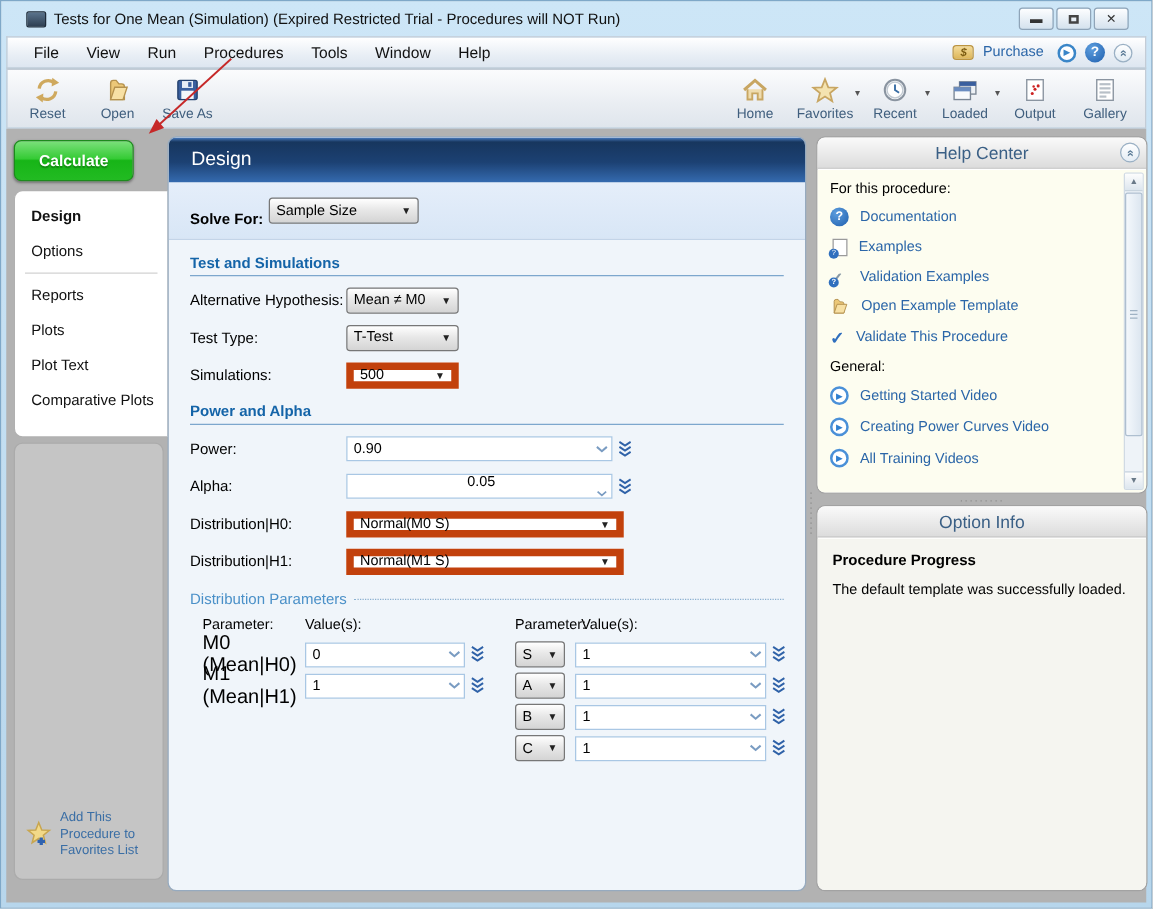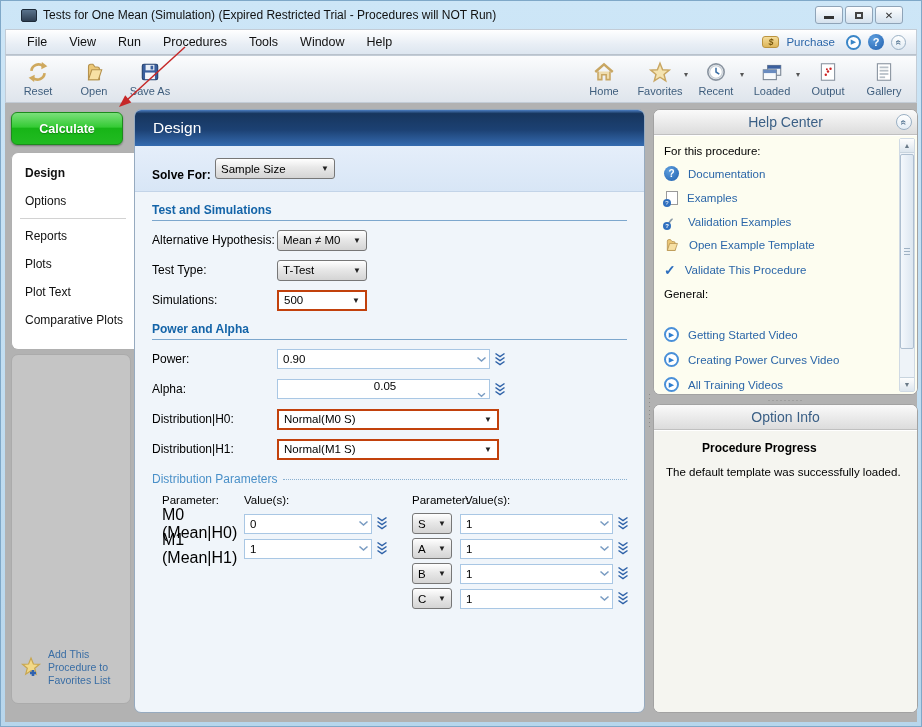--- a/index.html
+++ b/index.html
@@ -30,21 +30,21 @@
   .tool-group { display:flex; gap:4px; }
   .tool-group.right { margin-left:auto; }
   .tool-btn { width:52px; display:flex; flex-direction:column; align-items:center; justify-content:center; gap:2px; padding:3px 0; position:relative; }
   .tool-btn .lbl { font-size:11px; color:#3f5e7d; }
   .tool-dd { position:absolute; right:-2px; top:12px; font-size:8px; color:#555; }
 
   
   .main { position:absolute; top:102px; left:4px; right:4px; bottom:4px; background:#b2b2b2; }
 
   
-  .calc-btn { position:absolute; left:6px; top:9px; width:112px; height:33px; border:1px solid #1d8a1d; border-radius:6px; background:linear-gradient(#7be07b,#35cb35 45%,#17b517 50%,#22bb22); color:#fff; font-size:12.5px; font-weight:bold; display:flex; align-items:center; justify-content:center; text-shadow:0 1px 1px rgba(0,60,0,.4); box-shadow:0 1px 2px rgba(0,0,0,.35); }
+  .calc-btn { position:absolute; left:6px; top:9px; width:96px; height:33px; border:1px solid #1d8a1d; border-radius:6px; background:linear-gradient(#7be07b,#35cb35 45%,#17b517 50%,#22bb22); color:#fff; font-size:12.5px; font-weight:bold; display:flex; align-items:center; justify-content:center; text-shadow:0 1px 1px rgba(0,60,0,.4); box-shadow:0 1px 2px rgba(0,0,0,.35); }
   .tablist { position:absolute; left:6px; top:49px; width:123px; height:198px; background:#fff; border:1px solid #b0b0b0; border-right:none; border-radius:7px 0 0 7px; padding-top:6px; }
   .tab { font-size:12px; color:#111; padding:7px 0 7px 13px; }
   .tab.sel { font-weight:bold; }
   .tab-sep { height:1px; background:#d2d2d2; margin:3px 8px; }
   .side-lower { position:absolute; left:6px; top:251px; width:120px; bottom:18px; background:#c5c5c5; border:1px solid #ababab; border-radius:7px; }
   .fav-note { position:absolute; left:8px; bottom:16px; display:flex; align-items:center; gap:6px; }
   .fav-text { font-size:10.5px; color:#3a6ea5; white-space:pre-line; line-height:1.25; }
 
   
   .design-panel { position:absolute; left:129px; top:6px; width:511px; bottom:9px; background:#f0f5fa; border:1px solid #96aabf; border-radius:7px; overflow:hidden; }
@@ -52,21 +52,21 @@
   .solve-band { height:46px; background:linear-gradient(#e5eefa,#d8e6f6); border-bottom:1px solid #c3d4e8; display:flex; align-items:center; padding-left:17px; }
   .solve-band .flabel { font-weight:bold;margin-top:12px; }
   .flabel { font-size:12px; color:#000; }
   .section { margin:11px 17px 0 17px; }
   .section-title { color:#1464a8; font-weight:bold; font-size:12px; padding-bottom:3px; border-bottom:1px solid #7da7cd; }
   .frow { display:flex; align-items:center; margin:8px 0 0 17px; height:22px; }
   .frow .flabel { width:125px; }
 
   .dd { height:21px; border:1px solid #777; border-radius:3px; background:linear-gradient(#ffffff,#e8e8e8 45%,#d4d4d4); display:flex; align-items:center; padding:0 5px; font-size:11.5px; color:#000; }
   .dd .arr { margin-left:auto; font-size:8px; color:#222; padding-left:6px; }
-  .combo { height:21px; border:2px solid #c2410c; background:#fff; display:flex; align-items:center; padding:0 5px; font-size:11.5px; color:#000; }
+  .combo { height:21px; border:6px solid #c2410c; background:#fff; display:flex; align-items:center; padding:0 5px; font-size:11.5px; color:#000; }
   .combo .arr { margin-left:auto; font-size:8px; color:#222; padding-left:6px; }
   .vinput { height:20px; border:1px solid #a9c7e4; background:#fff; display:flex; align-items:center; padding:0 2px 0 5px; font-size:11.5px; color:#000; }
   .vinput svg { margin-left:auto; }
   .chevs { margin-left:4px; display:flex; }
 
   .dp-title-row { display:flex; align-items:baseline; margin:12px 17px 0 17px; }
   .dp-title { color:#4a90c8; font-size:12px; white-space:nowrap; padding-right:6px; }
   .dp-dots { flex:1; border-bottom:1px dotted #8ab0d0; transform:translateY(-3px); }
   .dp-grid { display:flex; margin:8px 10px 0 27px; }
   .dp-left { width:250px; }
@@ -81,21 +81,21 @@
 
   
   .panel { position:absolute; left:648px; width:265px; border:1px solid #a2a2a2; border-radius:7px; background:#fff; overflow:hidden; }
   .panel-hdr { height:25px; background:linear-gradient(#fafafa,#dcdcdc); border-bottom:1px solid #c0c0c0; display:flex; align-items:center; justify-content:center; position:relative; color:#3a5f85; font-size:14px; }
   .panel-collapse { position:absolute; right:5px; top:4px; width:16px; height:16px; border:1px solid #9ab0c4; border-radius:50%; background:linear-gradient(#fff,#e4edf5); color:#5a7a96; font-size:10px; display:flex; align-items:center; justify-content:center; }
   .help-panel { top:6px; height:286px; }
   .help-body { position:absolute; top:26px; left:0; right:0; bottom:0; background:#fdfdf0; padding:9px 24px 6px 10px; }
   .hc-label { font-size:11.5px; color:#000; margin-bottom:9px; }
   .hc-link { display:flex; align-items:center; gap:9px; margin-bottom:10px; }
   .hc-link .txt { font-size:11.5px; color:#2b66a8; }
-  .hc-general { margin:4px 0 27px 0; }
+  .hc-general { margin:4px 0 9px 0; }
   
   .ic-qcircle { width:15px; height:15px; border-radius:50%; background:radial-gradient(circle at 35% 30%,#5d9ede,#1f5fae); color:#fff; font-size:10px; font-weight:bold; display:flex; align-items:center; justify-content:center; flex:none; }
   .ic-page { position:relative; width:12px; height:14px; background:#fff; border:1px solid #9a9a9a; flex:none; margin-left:2px; }
   .ic-page .mini { position:absolute; left:-4px; bottom:-3px; width:8px; height:8px; border-radius:50%; background:#2f6fbe; color:#fff; font-size:6px; display:flex; align-items:center; justify-content:center; }
   .ic-checkpage { position:relative; width:15px; height:13px; color:#8a9aa6; font-weight:bold; font-size:13px; flex:none; }
   .ic-checkpage .mini { position:absolute; left:-1px; bottom:-2px; width:8px; height:8px; border-radius:50%; background:#2f6fbe; color:#fff; font-size:6px; display:flex; align-items:center; justify-content:center; }
   .ic-check { color:#2f6fbe; font-weight:bold; font-size:14px; flex:none; }
   .ic-video { width:15px; height:15px; border:2px solid #4a90d8; border-radius:50%; display:flex; align-items:center; justify-content:center; color:#2f7fd0; font-size:7px; background:#fff; flex:none; }
   
   .scrollbar { position:absolute; top:28px; right:2px; width:16px; bottom:2px; background:#eef3f8; border:1px solid #d0dae4; border-radius:2px; }
@@ -104,21 +104,21 @@
   .sb-thumb { position:absolute; top:15px; left:0; right:0; height:195px; background:linear-gradient(90deg,#f4f8fc,#dce6f0); border:1px solid #aebfd0; border-radius:2px; }
   .sb-grip { position:absolute; top:50%; left:3px; right:3px; height:7px; margin-top:-4px; border-top:1px solid #9fb2c4; border-bottom:1px solid #9fb2c4; }
   .sb-grip::after { content:""; display:block; margin-top:2px; border-top:1px solid #9fb2c4; }
 
   
   .hsplit { position:absolute; left:648px; top:292px; width:265px; height:9px; display:flex; align-items:center; justify-content:center; }
   .hdots { color:#8a8a8a; font-size:9px; letter-spacing:1px; line-height:6px; }
 
   .option-panel { top:301px; bottom:9px; }
   .option-body { position:absolute; top:26px; left:0; right:0; bottom:0; background:#f5f5f0; padding:10px 12px; }
-  .oi-heading { font-size:12px; font-weight:bold; color:#000; margin-bottom:11px;margin-left:36px; }
+  .oi-heading { font-size:12px; font-weight:bold; color:#000; margin-bottom:11px; }
   .oi-msg { font-size:11.5px; color:#000; }
 
   .annotation { position:absolute; inset:0; pointer-events:none; z-index:60; }
 </style>
 </head>
 <body>
 
 <div class="window">
 
   <div class="titlebar">

